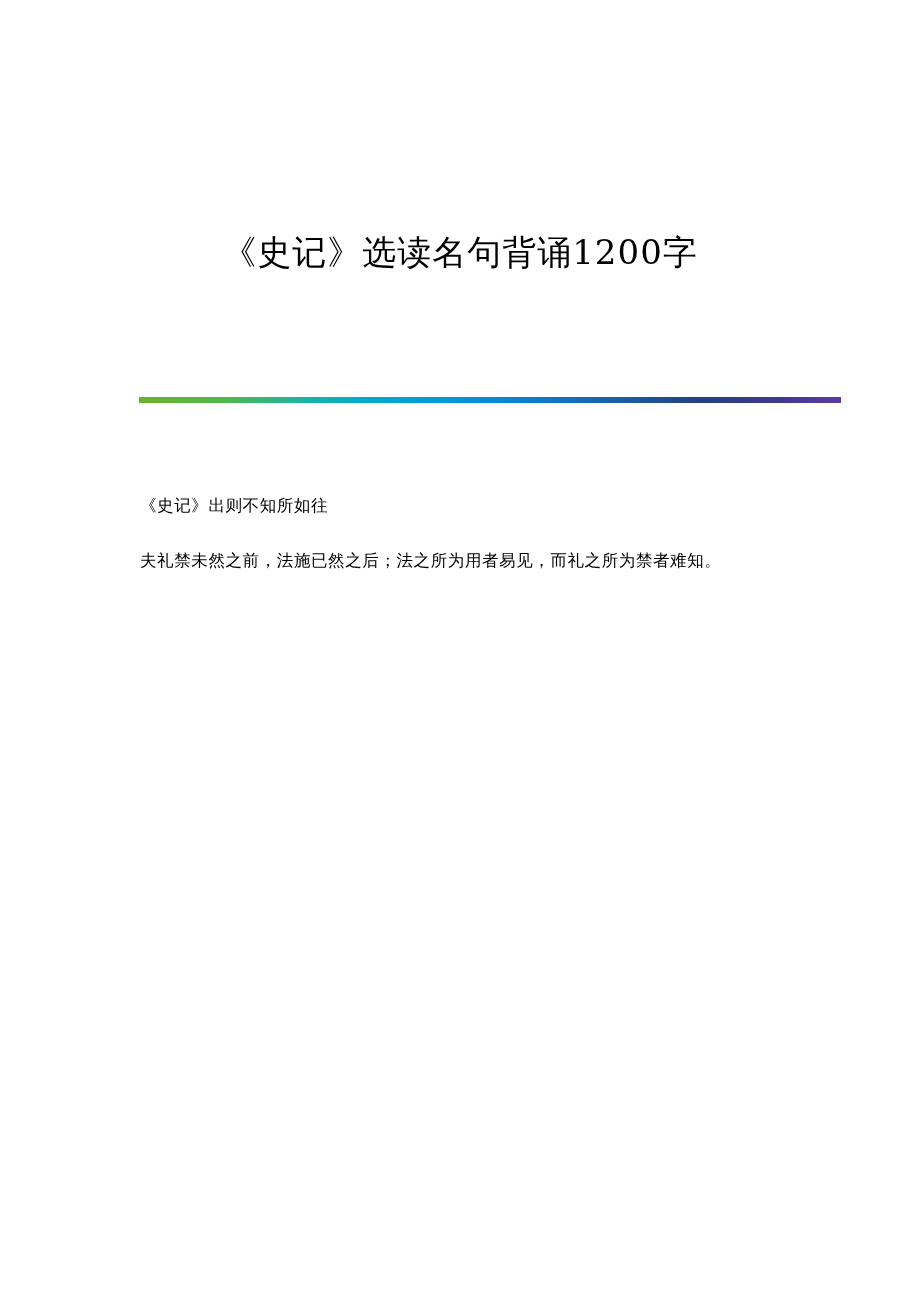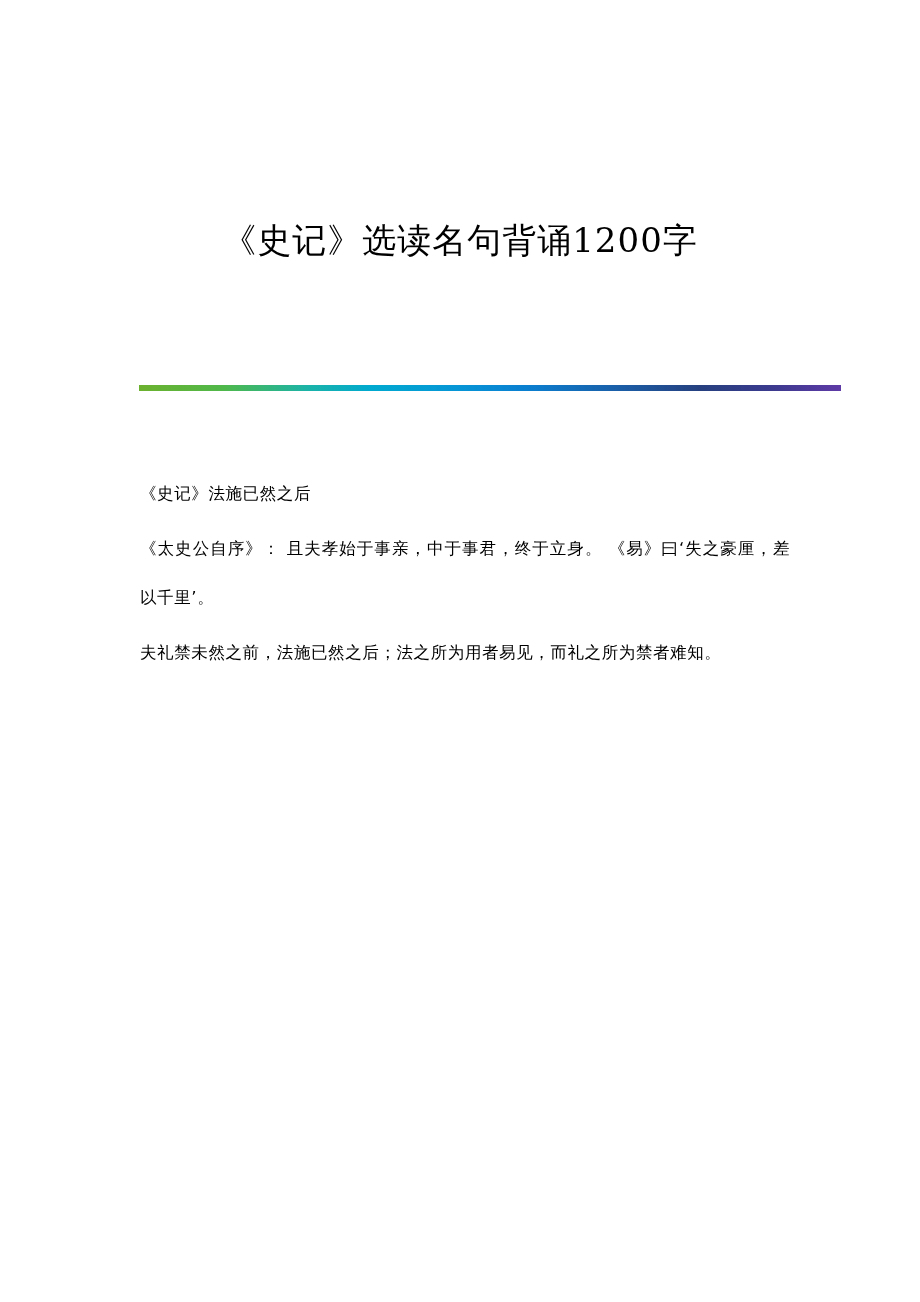--- a/index.html
+++ b/index.html
@@ -10,21 +10,21 @@
     body {
       width: 920px;
       height: 1302px;
       position: relative;
       overflow: hidden;
       font-family: "DejaVu Serif", "Liberation Serif", serif;
       color: #000000;
     }
     .page {
       position: absolute;
-      left: 0; top: 0;
+      left: 0; top: 12px;
       width: 920px;
       height: 1274px;
     }
     .doc-title {
       position: absolute;
       top: 214px;
       left: 0;
       width: 920px;
       text-align: center;
       font-size: 34px;
@@ -73,17 +73,16 @@
   </style>
 </head>
 <body>
 
 <div class="page">
   <h1 class="doc-title">《史记》选读名句背诵1200字</h1>
 
   <div class="divider"></div>
 
   <div class="body-text">
-    <p class="para">《史记》法施已然之后</p>
-    <p class="para">《太史公自序》： 且夫孝始于事亲，中于事君，终于立身。 《易》曰‘失之豪厘，差以千里’。</p>
+    <p class="para">《史记》出则不知所如往</p>
     <p class="para">夫礼禁未然之前，法施已然之后；法之所为用者易见，而礼之所为禁者难知。</p>
   </div>
 </div>
 
 </body></html>

